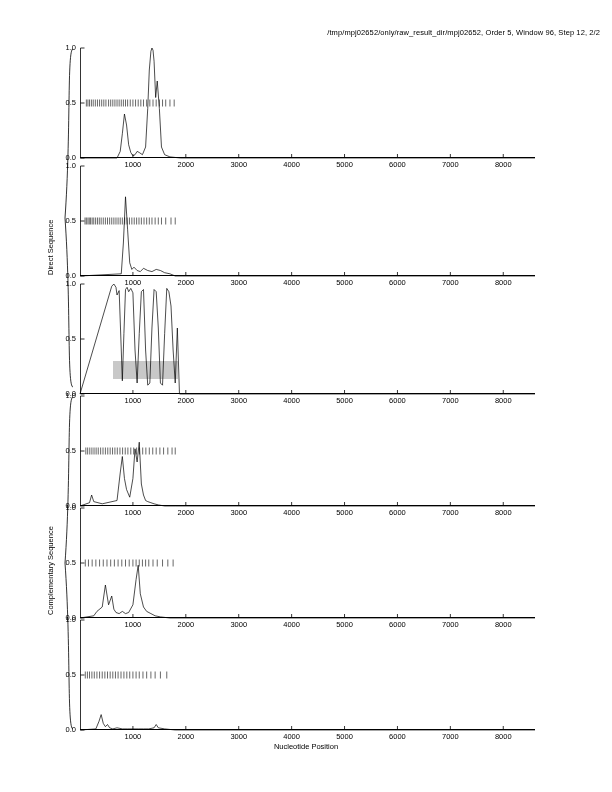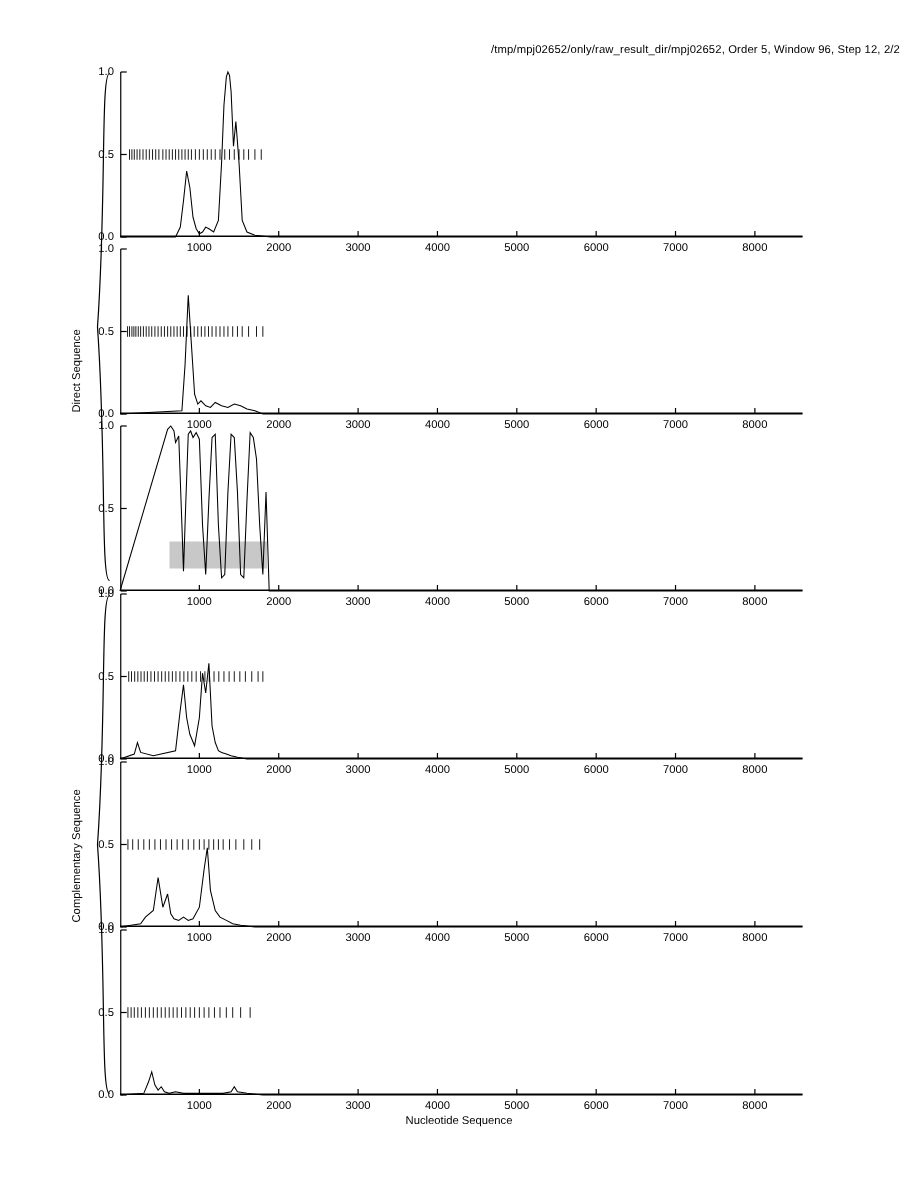--- a/index.html
+++ b/index.html
@@ -449,14 +449,14 @@
     </div>
   <div class="brace" id="brace-bottom" style="top: 396px; height: 334px;">
       <svg width="12" height="334">
         <path d="M 11,1 C 5,1 9,83.5 3,167.0 C 9,250.5 5,333 11,333" fill="none" stroke="#000" stroke-width="0.8"></path>
       </svg>
     </div>
 
   <div class="ylabel-rot" id="ylabel-top" style="left: 46px; top: 275px;">Direct Sequence</div>
   <div class="ylabel-rot" id="ylabel-bottom" style="left: 46px; top: 615px;">Complementary Sequence</div>
 
-  <div class="xaxis-title">Nucleotide Sequence</div>
+  <div class="xaxis-title">Nucleotide Position</div>
 </div>
 
 </body></html>

